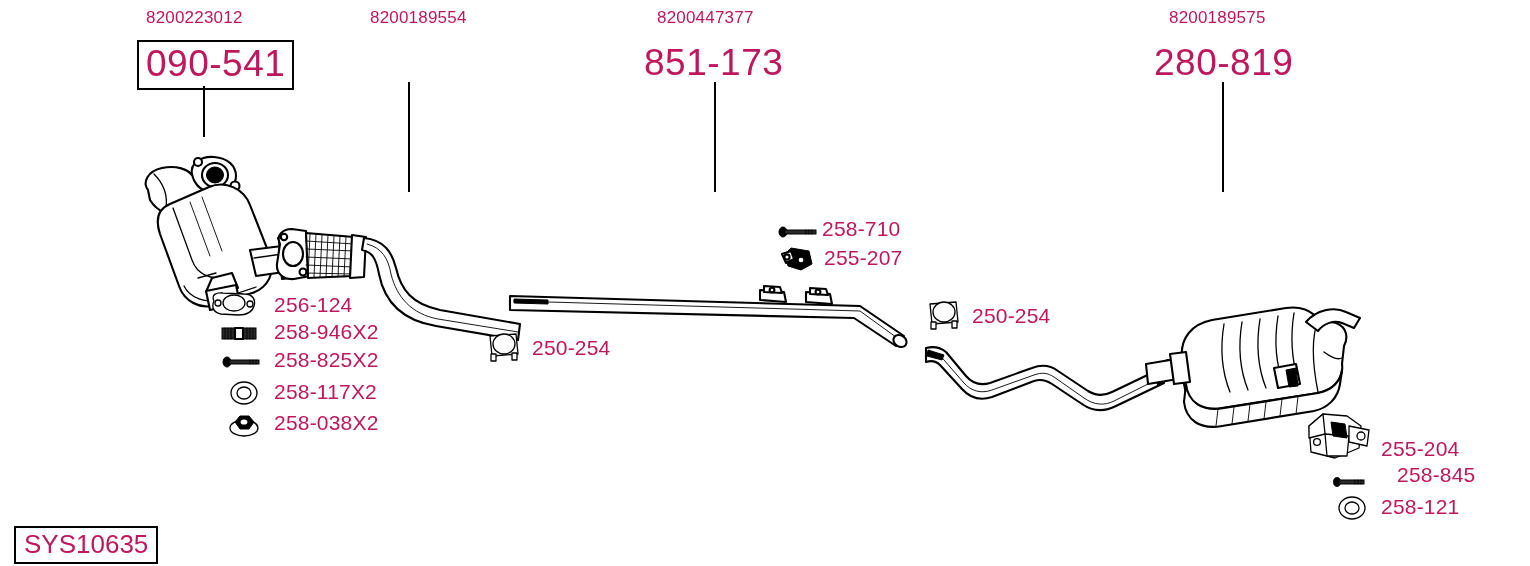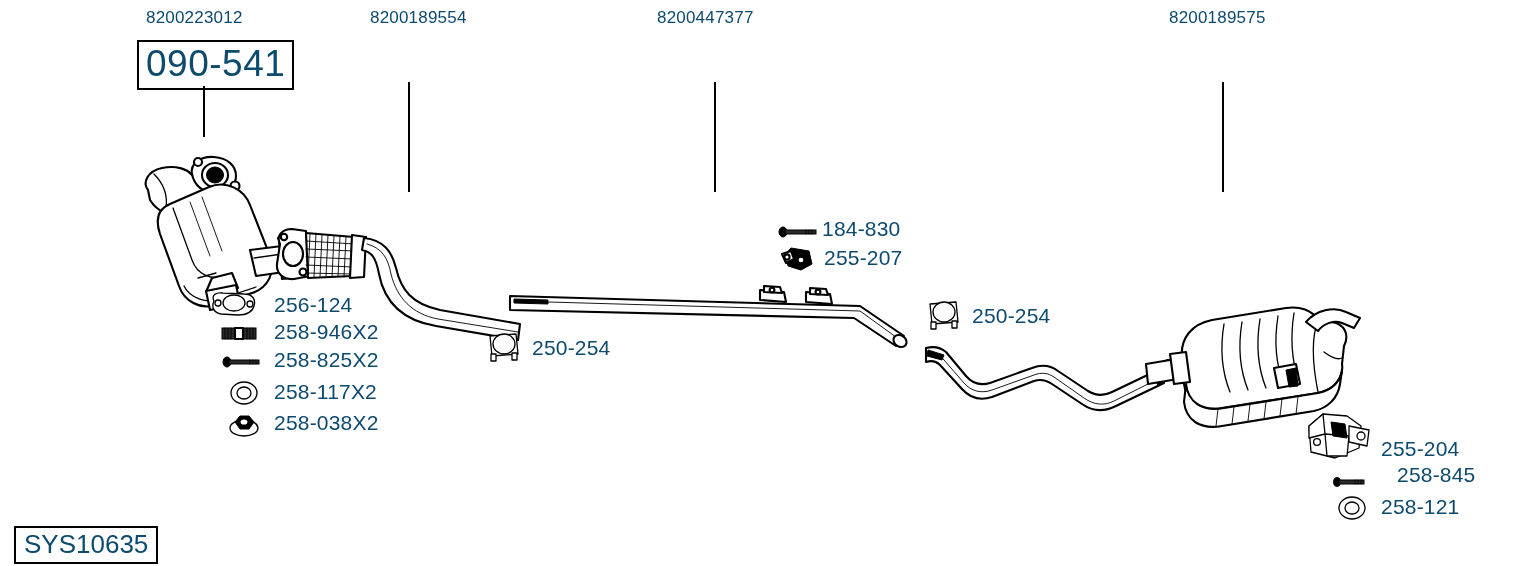--- a/index.html
+++ b/index.html
@@ -6,21 +6,21 @@
     margin: 0;
     padding: 0;
     background: #ffffff;
   }
   #page {
     position: relative;
     width: 1530px;
     height: 566px;
     background: #ffffff;
     font-family: "Liberation Sans", sans-serif;
-    color: #0c4a6e;
+    color: #be185d;
     overflow: hidden;
   }
   .abs { position: absolute; }
 
   
   .oem-code {
     font-size: 17px;
     letter-spacing: 0.2px;
     white-space: nowrap;
     line-height: 1;
@@ -74,23 +74,25 @@
 <div id="page">
 
   <div class="abs oem-code" style="left:146px; top:9px;">8200223012</div>
   <div class="abs part-code boxed" style="left:137px; top:40px;">090-541</div>
   <div class="abs leader" style="left:203px; top:86px; height:51px;"></div>
 
   <div class="abs oem-code" style="left:358px; top:9px;margin-left:12px;">8200189554</div>
   <div class="abs leader" style="left:408px; top:82px; height:110px;"></div>
 
   <div class="abs oem-code" style="left:657px; top:9px;">8200447377</div>
+  <div class="abs part-code" style="left:644px; top:44px;">851-173</div>
   <div class="abs leader" style="left:714px; top:82px; height:110px;"></div>
 
   <div class="abs oem-code" style="left:1169px; top:9px;">8200189575</div>
+  <div class="abs part-code" style="left:1154px; top:44px;">280-819</div>
   <div class="abs leader" style="left:1222px; top:82px; height:110px;"></div>
 
   <div class="abs" style="left:132px; top:152px;">
     <svg width="210" height="160" viewBox="0 0 210 160">
 
       <path class="fl-w" d="M16,38 C10,30 16,19 30,16 C44,13 55,17 60,23
                             L78,30 L70,52 L52,62 C40,68 24,58 18,48 Z"></path>
       <path class="ln-t" d="M22,22 C30,30 36,42 34,56"></path>
 
       <path class="fl-w" d="M60,22 C58,12 68,4 82,5 C96,6 104,14 104,24
@@ -316,21 +318,21 @@
   <div class="abs" style="left:778px; top:225px;">
     <span class="abs" style="left:0; top:0;">
       <svg width="40" height="14" viewBox="0 0 40 14">
         <ellipse class="fl-k" cx="5" cy="7" rx="4" ry="5"></ellipse>
         <rect class="fl-d" x="7" y="5" width="31" height="4"></rect>
         <g class="ln-h" stroke="#fff">
             <path d="M28,5 L28,9 M31,5 L31,9 M34,5 L34,9"></path>
           </g>
       </svg>
     </span>
-    <span class="abs ref-label" style="left:44px; top:-7px;">184-830</span>
+    <span class="abs ref-label" style="left:44px; top:-7px;">258-710</span>
   </div>
 
   <div class="abs" style="left:779px; top:246px;">
     <span class="abs" style="left:0; top:0;">
       <svg width="36" height="26" viewBox="0 0 36 26">
         <path class="fl-k" d="M12,2 L30,5 L33,18 L22,24 L9,20 L6,8 Z"></path>
         <path class="fl-w" d="M3,8 L12,5 L15,13 L7,17 Z"></path>
         <ellipse class="fl-w" cx="8" cy="11" rx="2.6" ry="2.6"></ellipse>
         <ellipse class="fl-w" cx="22" cy="14" rx="3.4" ry="3.4"></ellipse>
         <path class="ln-h" stroke="#fff" d="M14,4 L18,22 M26,6 L28,20"></path>

